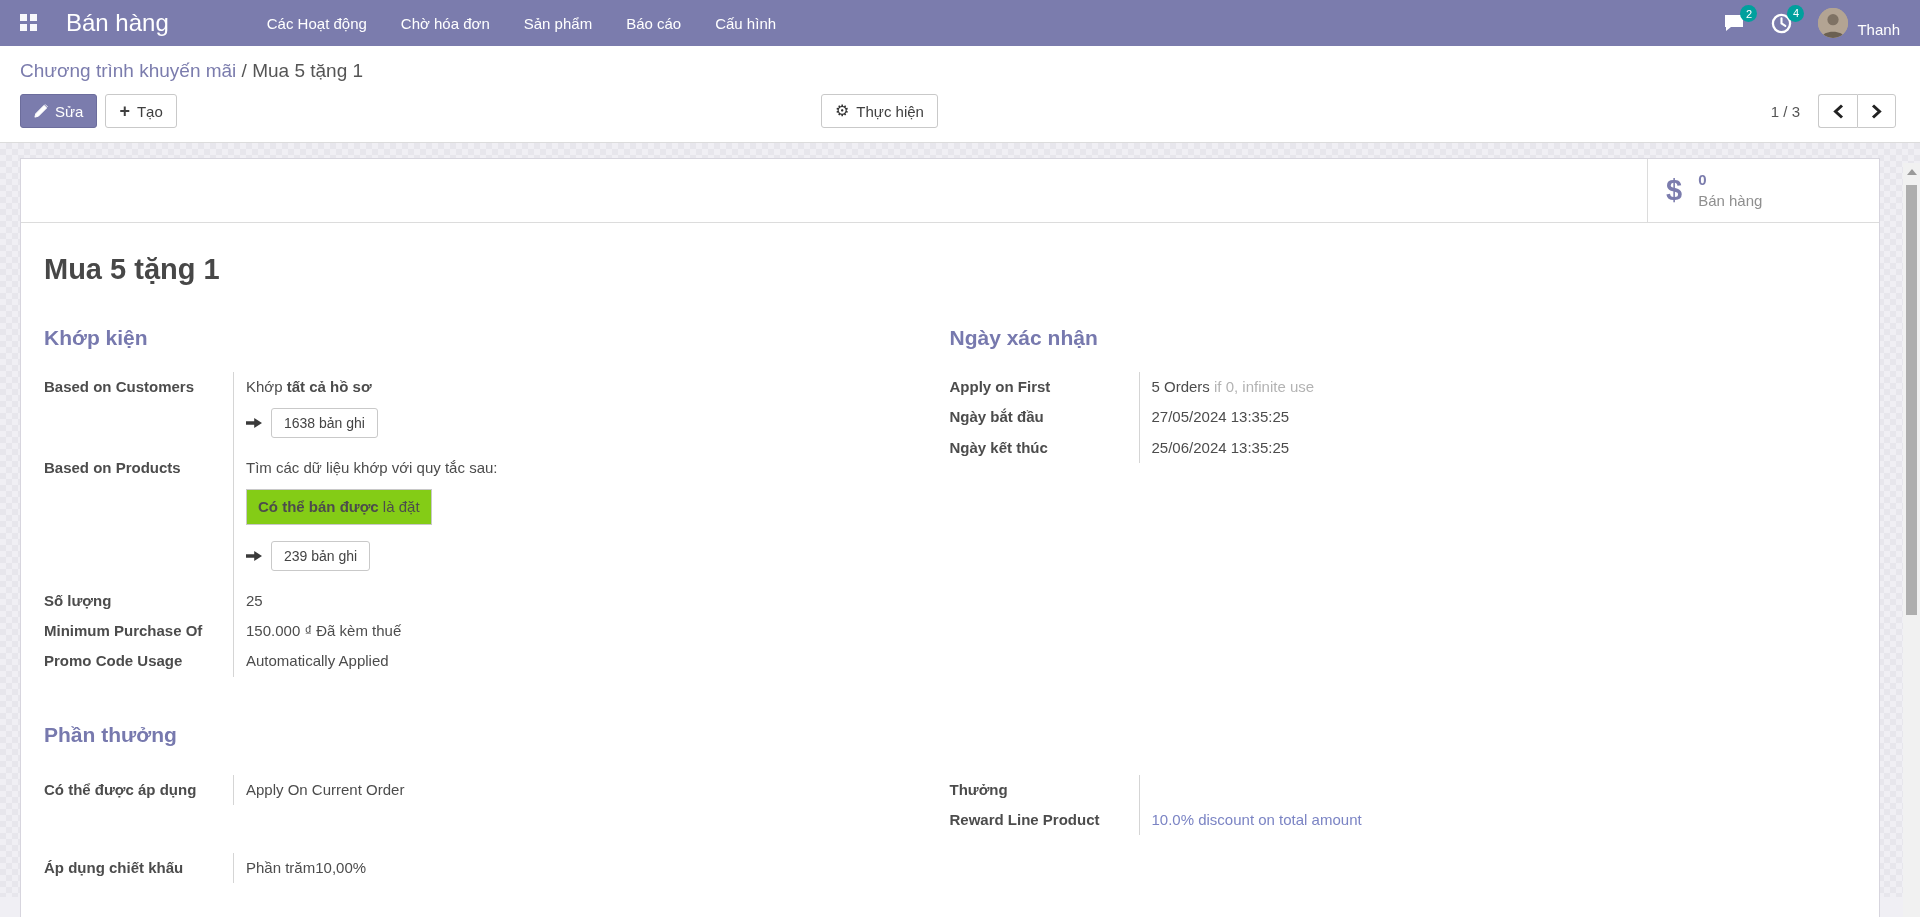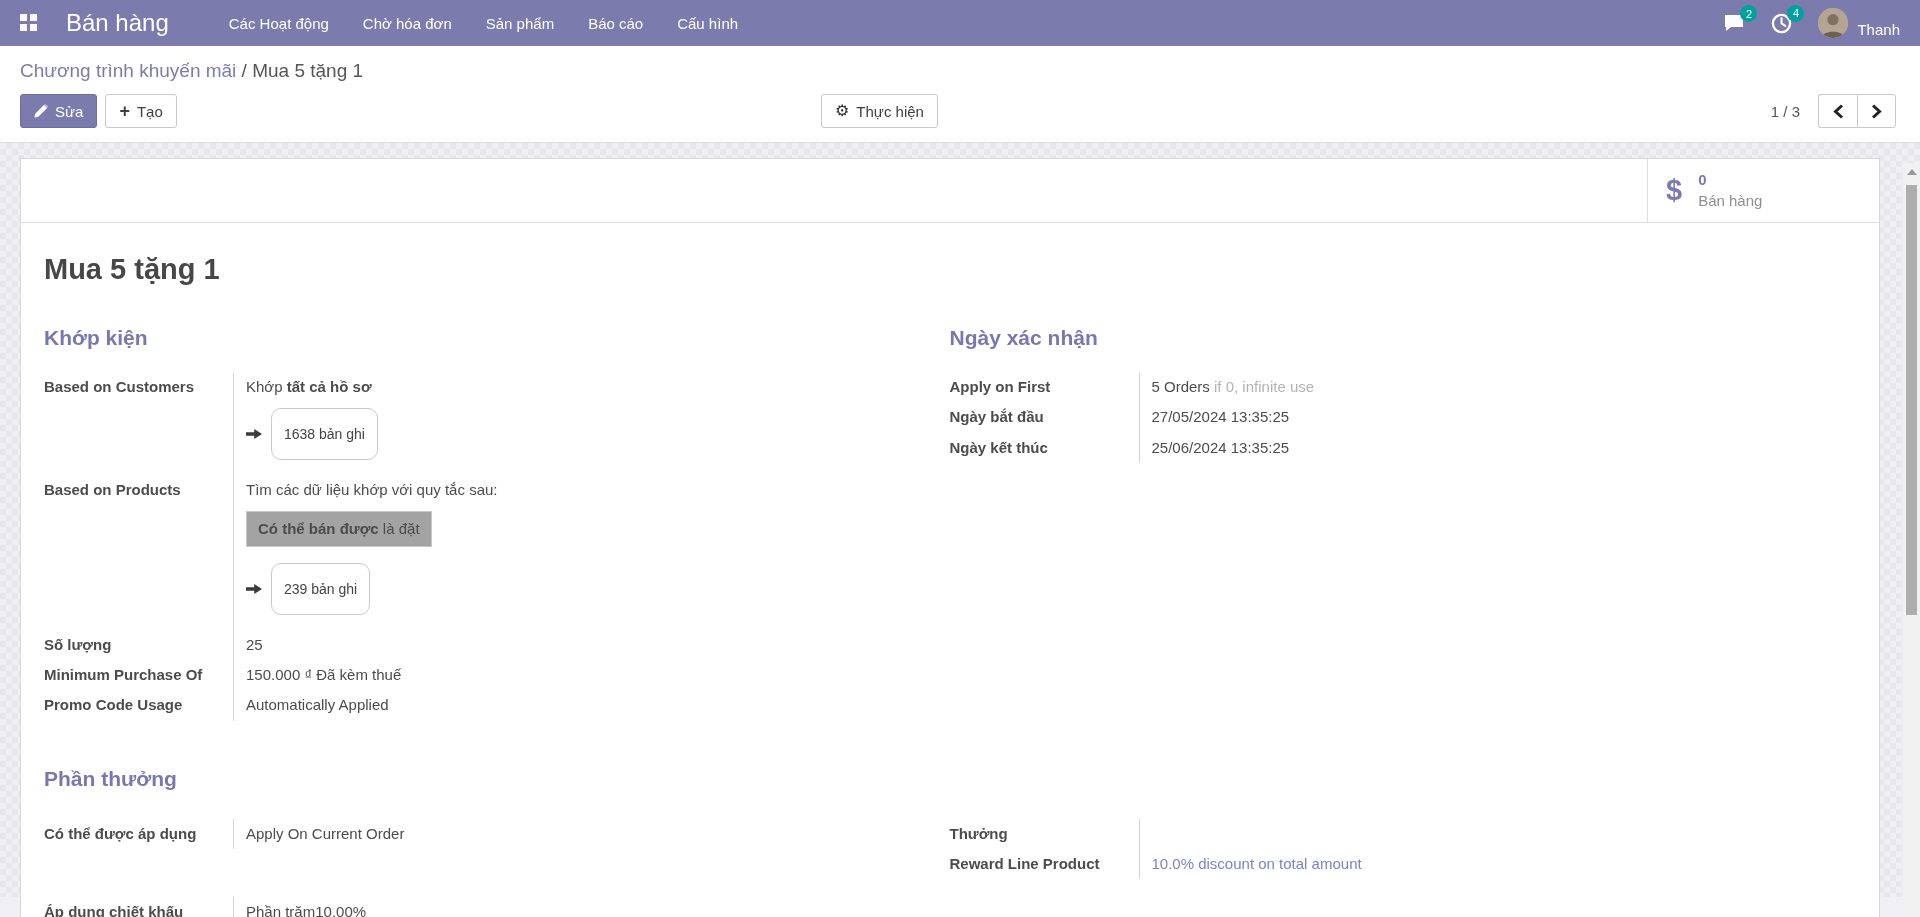--- a/index.html
+++ b/index.html
@@ -6,21 +6,21 @@
   html,body { width:1920px; height:917px; overflow:hidden;
     font-family:"Liberation Sans", sans-serif; background:#f0eff4; }
 
   
   .navbar { height:46px; background:#7b7cad; display:flex; align-items:center;
     padding:0 20px; color:#fff; position:relative; z-index:5; }
   .apps-btn { width:18px; height:18px; display:grid; grid-template-columns:7px 7px;
     grid-template-rows:7px 7px; gap:3px; cursor:pointer; }
   .apps-btn span { background:#fff; opacity:.95; }
   .brand { font-size:24px; margin-left:28px; font-weight:400; cursor:pointer; }
-  .menus { display:flex; gap:30px; margin-left:58px; font-size:15px; }
+  .menus { display:flex; gap:30px; margin-left:96px; font-size:15px; }
   .menus span { cursor:pointer; padding:4px 2px; }
   .nav-right { margin-left:auto; display:flex; align-items:center; gap:26px; }
   .nav-icon { position:relative; cursor:pointer; display:flex; align-items:center; }
   .badge { position:absolute; top:-8px; right:-12px; min-width:17px; height:17px;
     border-radius:9px; background:#00a09d; color:#fff; font-size:11px;
     display:flex; align-items:center; justify-content:center; padding:0 4px; }
   .userblock { display:flex; align-items:flex-end; gap:9px; cursor:pointer; }
   .avatar { width:30px; height:30px; border-radius:50%; overflow:hidden; background:#b9a990; }
   .username { font-size:15px; }
 
@@ -70,23 +70,23 @@
   .col { width:50%; padding-right:70px; }
   .sec-heading { font-size:21px; font-weight:700; color:#7779ae; margin-bottom:22px; }
   .sec-heading.rewards { margin-top:46px; margin-bottom:28px; }
 
   .frow { display:flex; }
   .flabel { width:190px; flex-shrink:0; font-size:15px; font-weight:700; color:#4c4c4c;
     padding:5px 12px 5px 0; border-right:1px solid #d5d5d5; line-height:1.35; }
   .fvalue { flex:1; font-size:15px; color:#4c4c4c; padding:5px 0 5px 12px; line-height:1.35; }
   .muted { color:#b3b3b3; }
   .records-line { display:flex; align-items:center; gap:9px; margin-top:11px; margin-bottom:10px; }
-  .record-btn { border:1px solid #c9c9c9; background:#fff; border-radius:10px;
-    padding:17px 12px; font-size:14px; color:#444; cursor:pointer; font-family:inherit; }
-  .rule-chip { display:inline-block; background:#a3a3a3; border:1px solid #c8c8c8;
+  .record-btn { border:1px solid #c9c9c9; background:#fff; border-radius:3px;
+    padding:6px 12px; font-size:14px; color:#444; cursor:pointer; font-family:inherit; }
+  .rule-chip { display:inline-block; background:#84cc16; border:1px solid #c8c8c8;
     padding:7px 11px; margin-top:10px; font-size:15px; color:#4c4c4c; }
   .gap-top { margin-top:48px; }
   .link { color:#7b84c4; cursor:pointer; }
 
   
   .scrollbar { position:absolute; top:163px; right:0; width:17px; height:754px;
     background:#f1f1f1; z-index:6; }
   .sb-up { height:17px; display:flex; align-items:center; justify-content:center; cursor:pointer; }
   .sb-up-arrow { width:0; height:0; border-left:5px solid transparent;
     border-right:5px solid transparent; border-bottom:6px solid #9a9a9a; }

